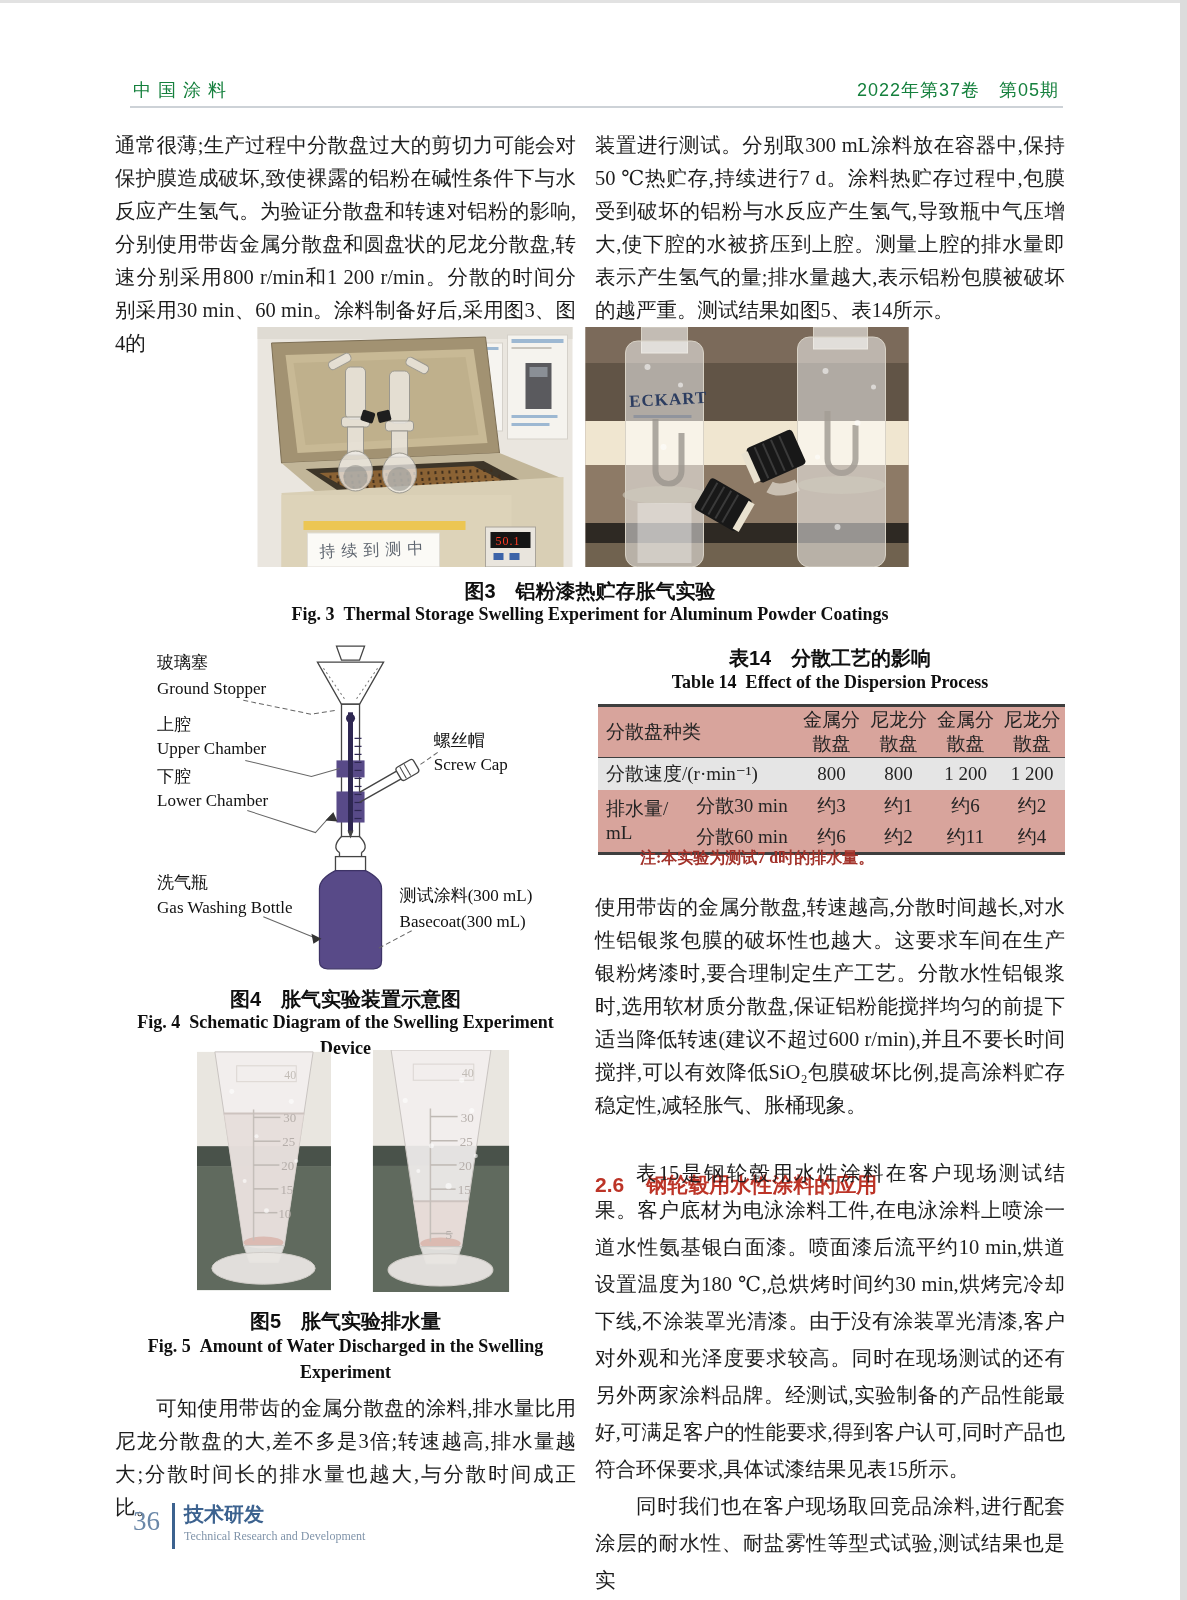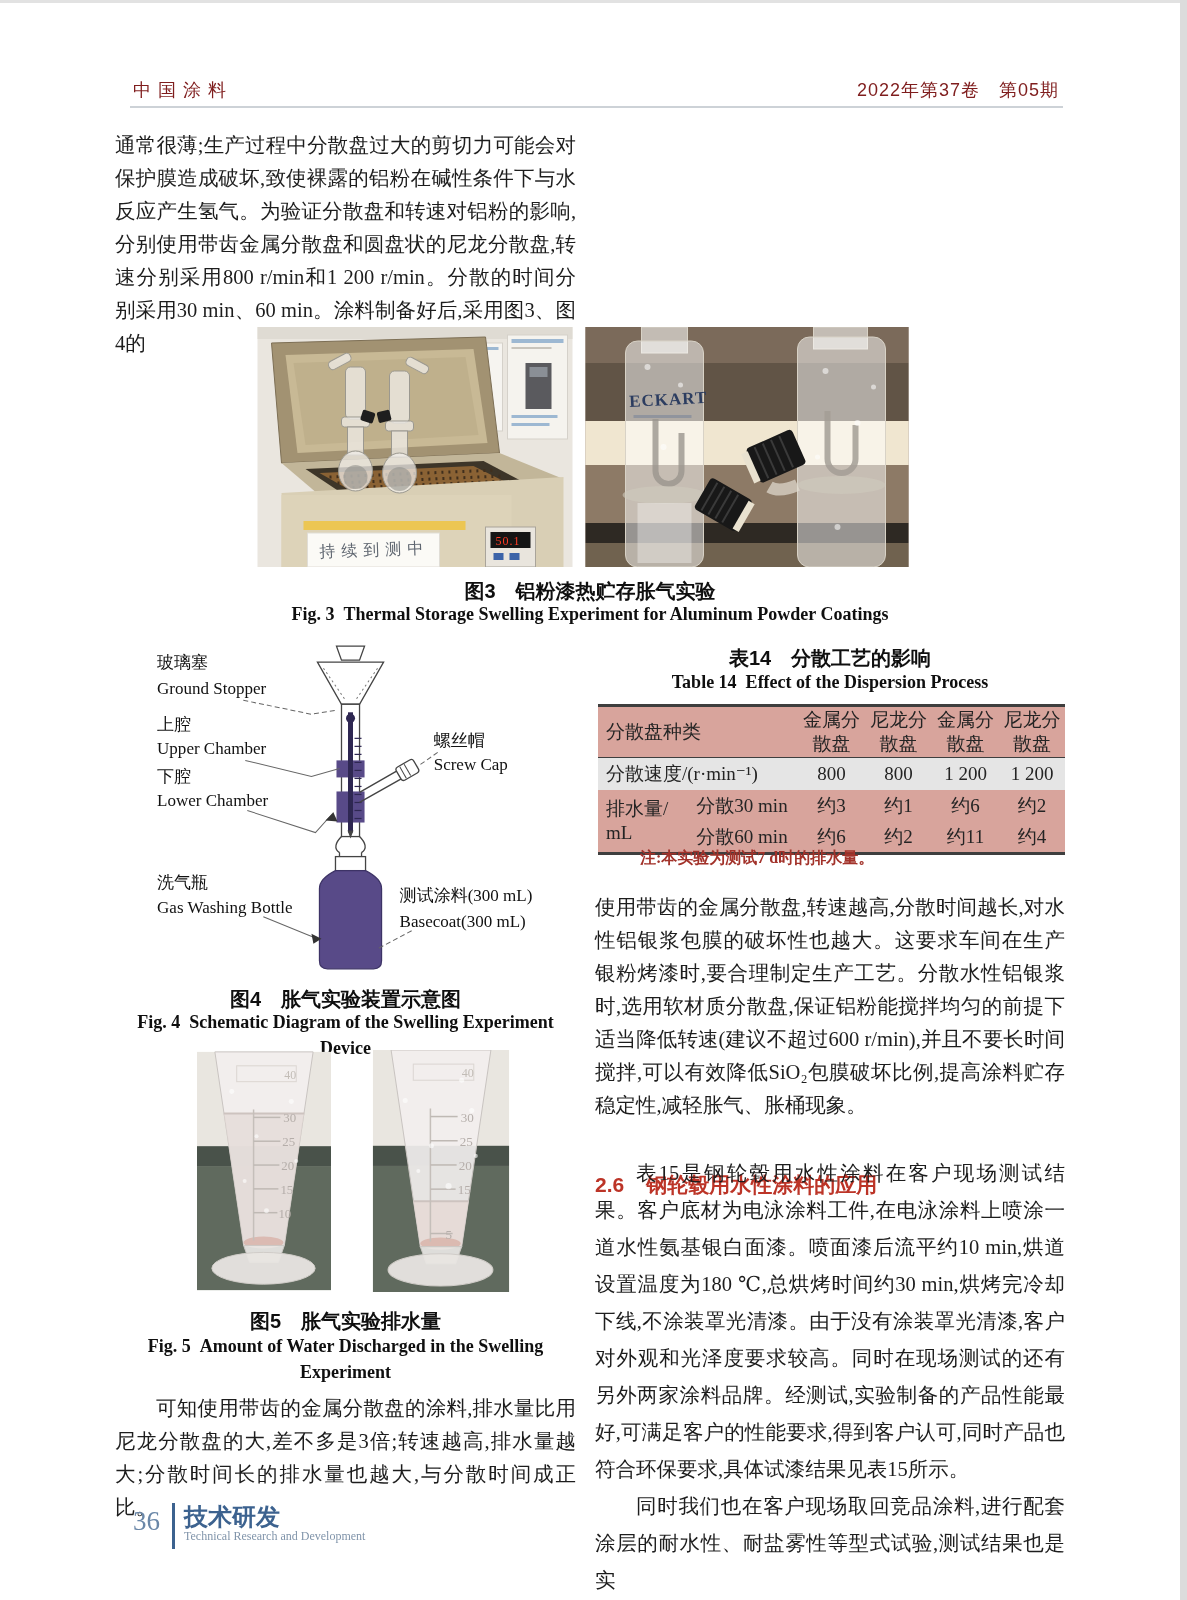--- a/index.html
+++ b/index.html
@@ -7,54 +7,55 @@
         font-family:"Liberation Serif","DejaVu Serif",serif;color:#1f1f1f;}
   .abs{position:absolute;}
   .body-text{font-size:20.5px;line-height:33px;text-align:justify;color:#1d1d1d;}
   .body-text p{margin:0;}
   .body-text .indent{text-indent:2em;}
   .lh31{line-height:37px;}
   .cap-zh{font-family:"Liberation Sans","DejaVu Sans",sans-serif;font-weight:bold;font-size:20px;
           color:#0f0f0f;text-align:center;}
   .cap-en{font-family:"Liberation Serif","DejaVu Serif",serif;font-weight:bold;font-size:18px;
           color:#0f0f0f;text-align:center;}
-  .hdr-txt{font-family:"Liberation Sans","DejaVu Sans",sans-serif;font-size:18px;color:#7f1d1d;}
+  .hdr-txt{font-family:"Liberation Sans","DejaVu Sans",sans-serif;font-size:18px;color:#15803d;}
   .rule{height:2px;background:#cdd2d7;}
   
   table.t14{border-collapse:collapse;width:467px;table-layout:fixed;
             border-top:3px solid #3e3e3e;border-bottom:3px solid #3e3e3e;
             font-size:19px;color:#242424;}
   table.t14 td{padding:1px 2px;text-align:center;line-height:1.25;vertical-align:middle;}
   table.t14 tr.hdr td{height:48px;border-bottom:1.5px solid #3e3e3e;}
   table.t14 .pink{background:#d8a49c;}
   table.t14 .lt{text-align:left;padding-left:8px;}
   table.t14 tr.speed td{height:30px;background:#e5e5e5;}
   table.t14 tr.drain td{height:29px;}
   .note-red{font-size:16px;font-weight:bold;color:#a2322a;}
   .sec-head{font-family:"Liberation Sans","DejaVu Sans",sans-serif;font-weight:bold;
             font-size:21px;color:#bc3427;margin-top:47px;}
   .footer-zh{font-family:"Liberation Sans","DejaVu Sans",sans-serif;font-weight:bold;
-             font-size:24px;color:#3c628f;}
+             font-size:20px;color:#3c628f;}
   .footer-en{font-size:12px;color:#8094aa;}
   .footer-num{font-size:27px;color:#6a87a8;}
   svg text{font-family:"Liberation Serif","DejaVu Serif",serif;}
 </style>
 </head>
 <body>
 
 <div class="page">
 
   <div class="abs" style="left:0;top:0;width:1187px;height:3px;background:#e2e2e2;"></div>
   <div class="abs" style="right:0;top:0;width:7px;height:1600px;background:#dcdcdc;"></div>
 
   <div class="abs hdr-txt" style="left:133px;top:78px;letter-spacing:7px;">中国涂料</div>
   <div class="abs hdr-txt" style="right:128px;top:78px;letter-spacing:1px;">2022年第37卷　第05期</div>
   <div class="abs rule" style="left:130px;top:106px;width:933px;"></div>
 
   <div class="abs body-text" style="left:115px;top:129px;width:461px;">通常很薄;生产过程中分散盘过大的剪切力可能会对保护膜造成破坏,致使裸露的铝粉在碱性条件下与水反应产生氢气。为验证分散盘和转速对铝粉的影响,分别使用带齿金属分散盘和圆盘状的尼龙分散盘,转速分别采用800 r/min和1 200 r/min。分散的时间分别采用30 min、60 min。涂料制备好后,采用图3、图4的</div>
+  <div class="abs body-text" style="left:595px;top:129px;width:470px;">装置进行测试。分别取300 mL涂料放在容器中,保持50 ℃热贮存,持续进行7 d。涂料热贮存过程中,包膜受到破坏的铝粉与水反应产生氢气,导致瓶中气压增大,使下腔的水被挤压到上腔。测量上腔的排水量即表示产生氢气的量;排水量越大,表示铝粉包膜被破坏的越严重。测试结果如图5、表14所示。</div>
 
   <div class="abs" style="left:257px;top:327px;width:316px;height:240px;">
     <svg viewBox="0 0 315 240" width="316" height="240">
       <rect width="315" height="240" fill="#eae6df"></rect>
       <rect x="0" y="0" width="315" height="12" fill="#dfdbd3"></rect>
 
       <g>
         <rect x="193" y="16" width="52" height="88" fill="#f6f4f0" stroke="#d5d1ca"></rect>
         <rect x="197" y="20" width="44" height="3" fill="#9db8d2"></rect>
         <rect x="197" y="27" width="30" height="2" fill="#c3cdd8"></rect>

